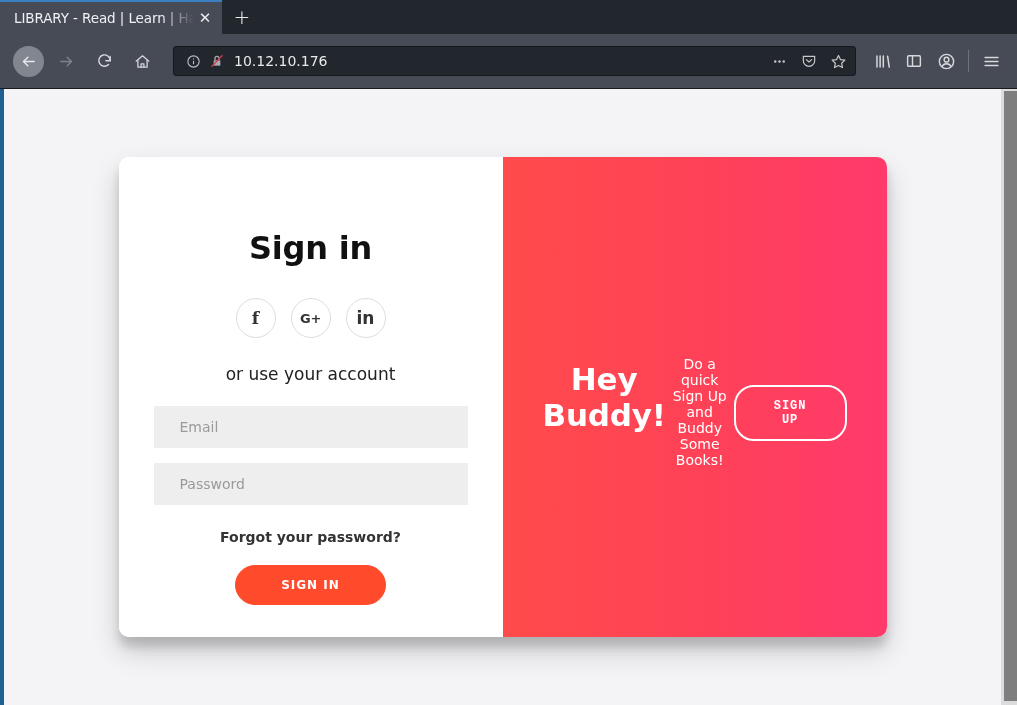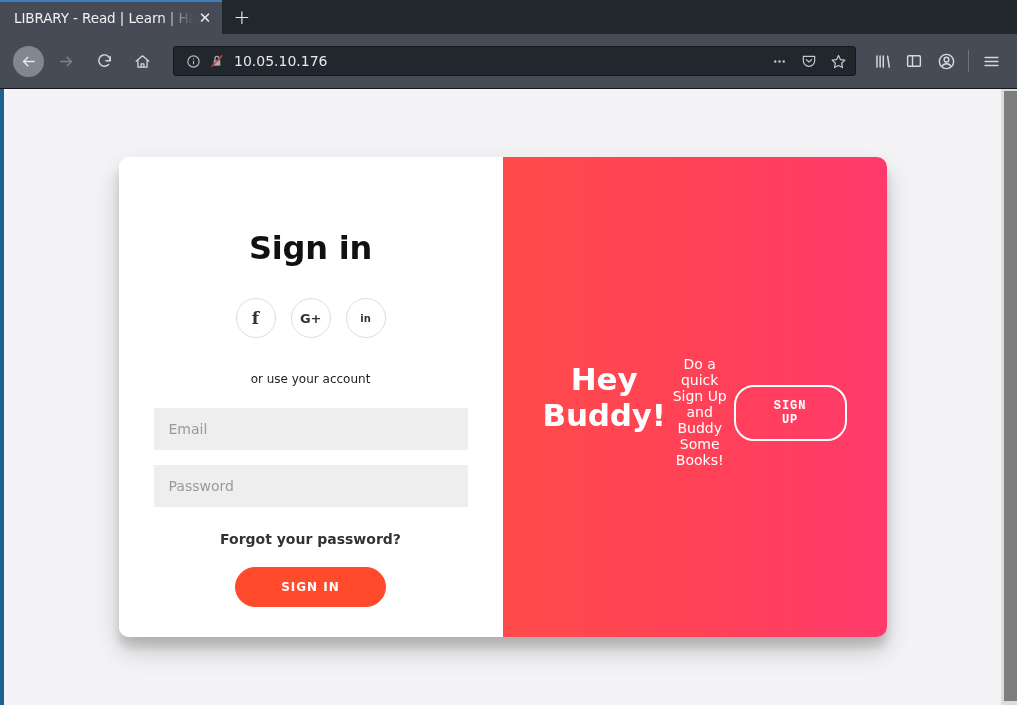--- a/index.html
+++ b/index.html
@@ -218,34 +218,34 @@
     display: flex;
     align-items: center;
     justify-content: center;
     color: #333;
     font-size: 14px;
     font-weight: bold;
     background: #fff;
   }
   .social.fb { font-family: "DejaVu Serif", serif; font-size: 17px; }
   .social.gp { font-size: 13px; letter-spacing: -0.3px; }
-  .social.li { font-size: 10px; text-align: center; }
+  .social.li { font-size: 17px; text-align: center; }
   .or-text {
-    margin-top: 34px;
-    font-size: 12px;
+    margin-top: 26px;
+    font-size: 17px;
     color: #222;
   }
   .field {
     width: 100%;
     height: 42px;
     background: #eeeeee;
     border: none;
     outline: none;
     margin-top: 15px;
-    padding: 0 15px;
+    padding: 0 26px;
     font-size: 14px;
     color: #333;
     font-family: "DejaVu Sans", "Liberation Sans", sans-serif;
   }
   .field::placeholder { color: #9a9a9a; opacity: 1; }
   .field.first { margin-top: 22px; }
   .forgot {
     margin-top: 24px;
     font-size: 14px;
     color: #333;
@@ -355,21 +355,21 @@
               <circle cx="12" cy="7.8" r="0.9" fill="currentColor" stroke="none"></circle>
             </svg>
         </span>
         <span class="ic url-lock">
           <svg width="16" height="16" viewBox="0 0 24 24" fill="none">
             <path d="M7 11h10v8H7z" fill="#a9acb3"></path>
             <path d="M9 11V8a3 3 0 0 1 6 0v3" stroke="#a9acb3" stroke-width="2" fill="none"></path>
             <line x1="4.5" y1="20" x2="19.5" y2="4" stroke="#d33f4a" stroke-width="2.1" stroke-linecap="round"></line>
           </svg>
         </span>
-        <span class="url-text" title="10.10.10.176">10.05.10.176</span>
+        <span class="url-text" title="10.10.10.176">10.12.10.176</span>
         <span class="url-actions">
           <span class="ic">
             <svg width="17" height="17" viewBox="0 0 24 24" fill="currentColor">
                 <circle cx="6" cy="12" r="1.7"></circle>
                 <circle cx="12" cy="12" r="1.7"></circle>
                 <circle cx="18" cy="12" r="1.7"></circle>
               </svg>
           </span>
           <span class="ic">
             <svg width="16" height="16" viewBox="0 0 24 24" fill="none" stroke="currentColor" stroke-width="1.8" stroke-linecap="round" stroke-linejoin="round">

